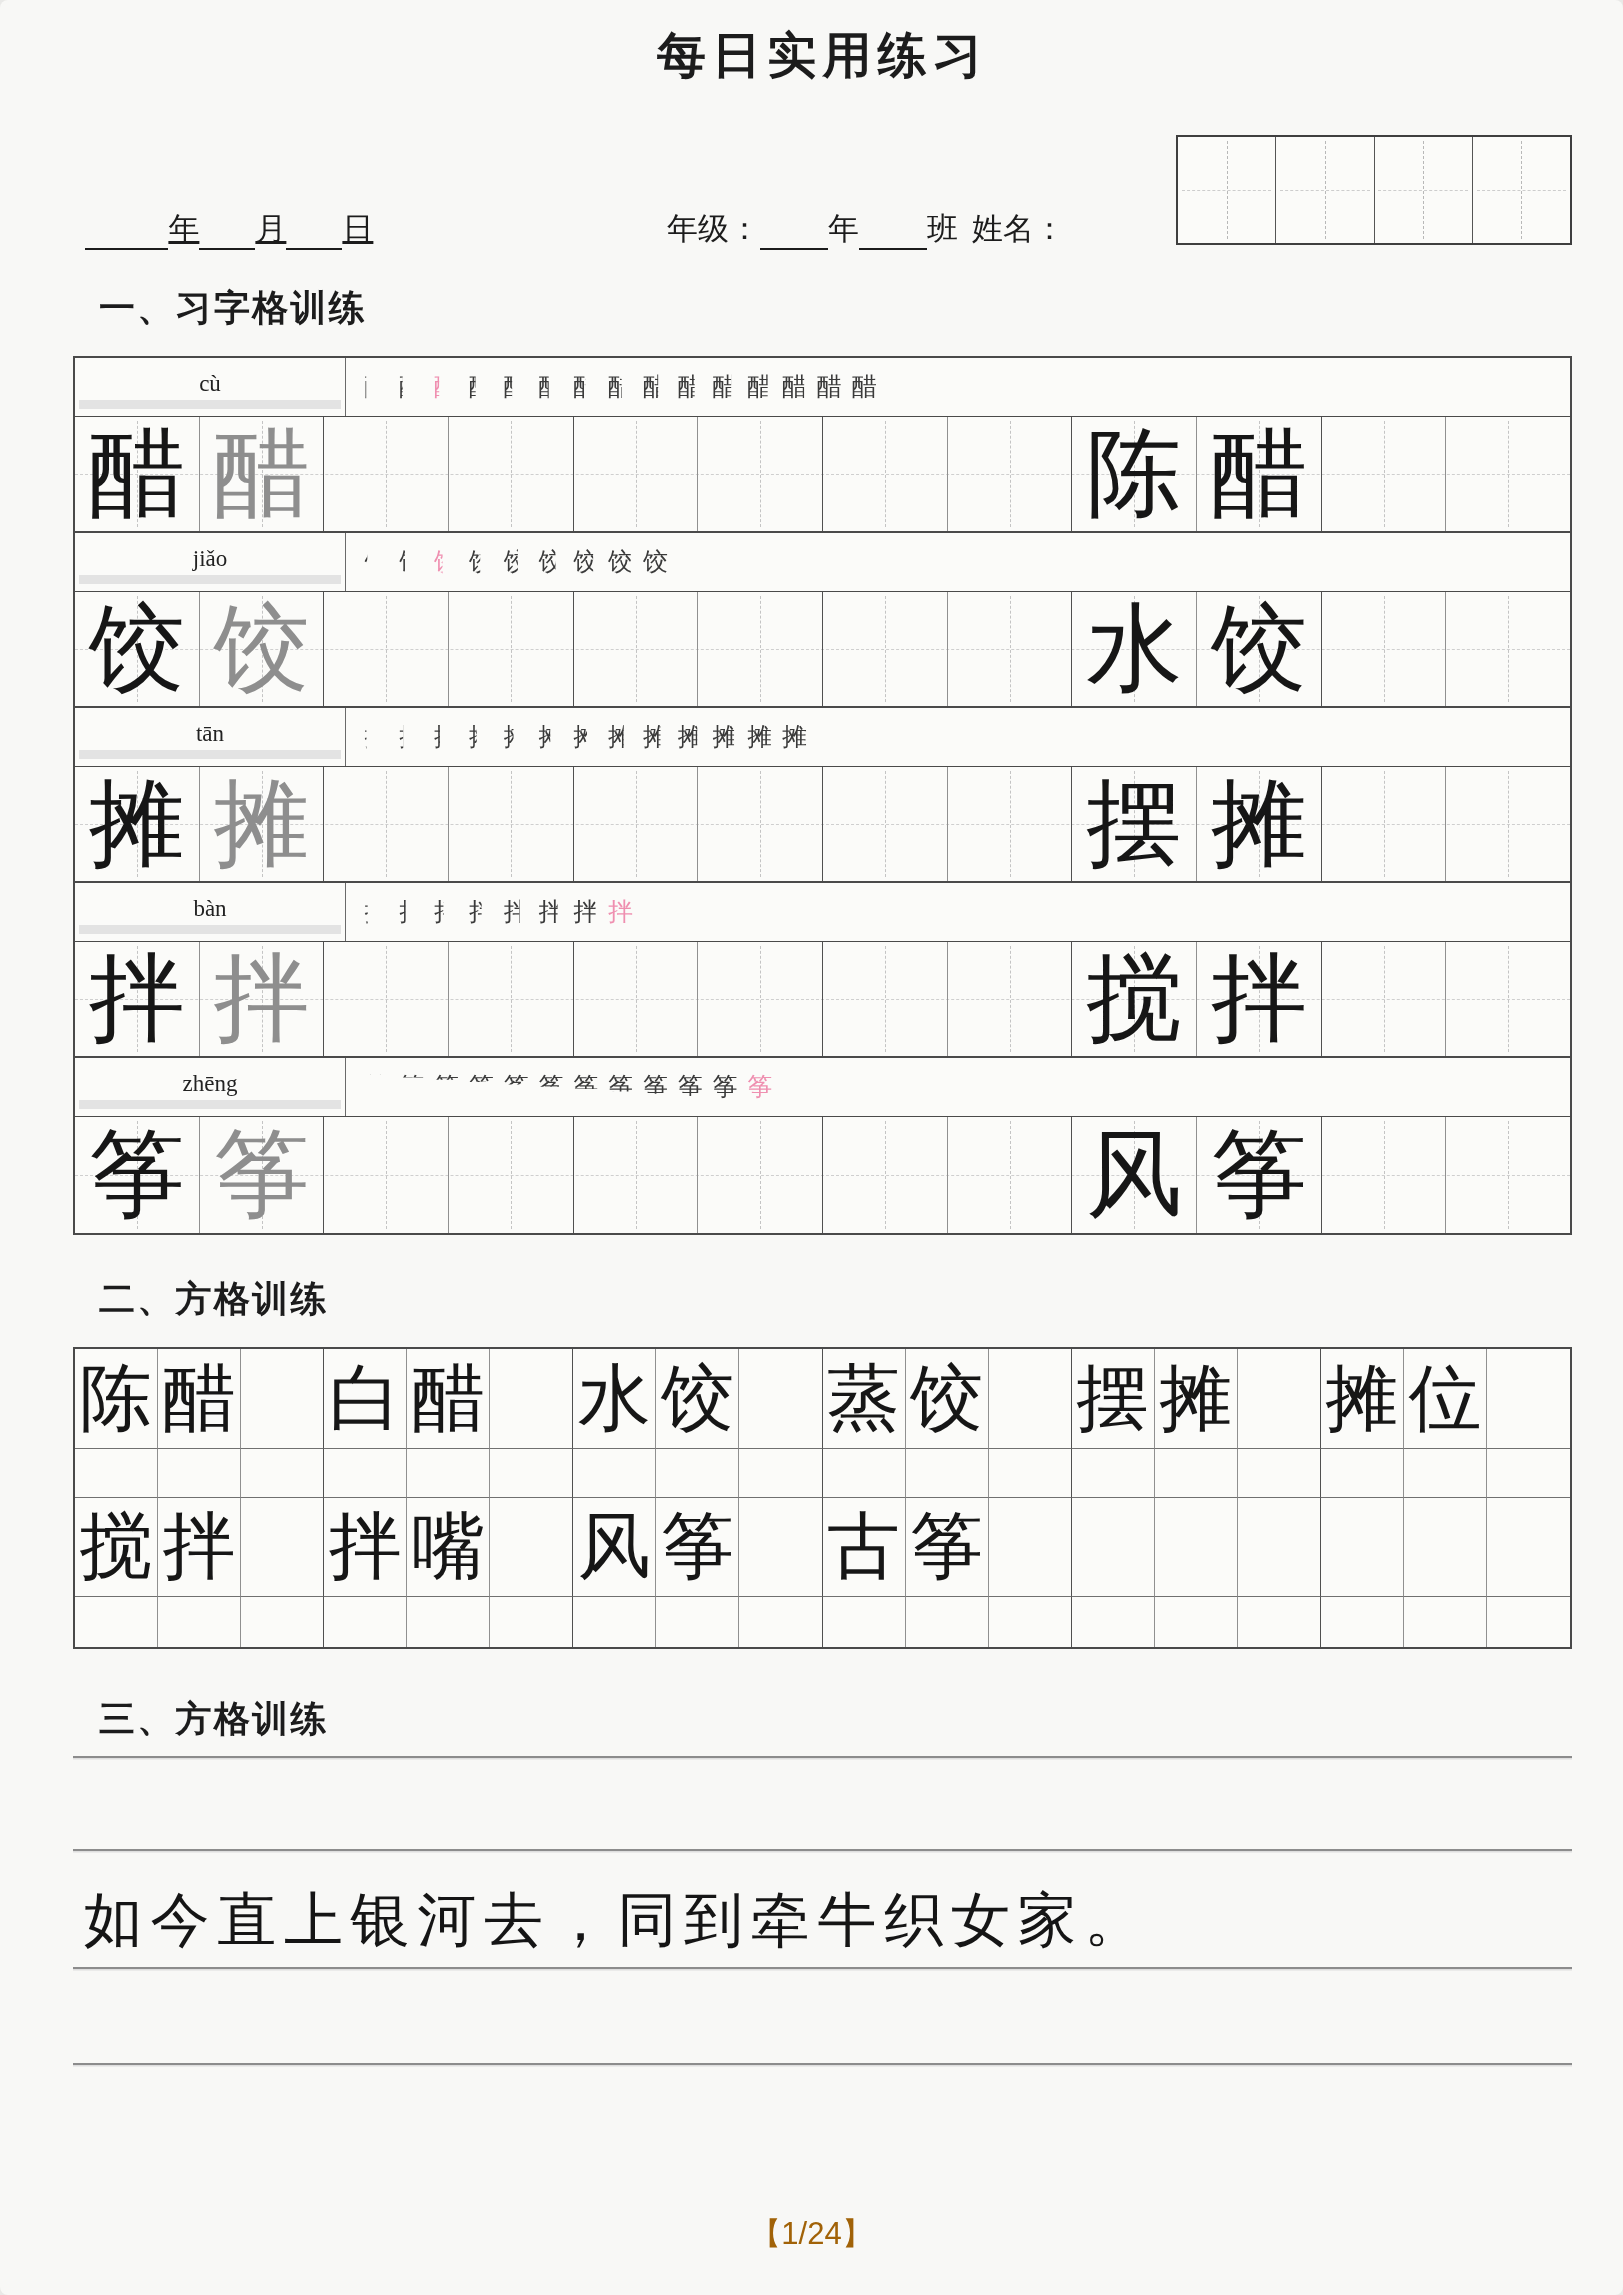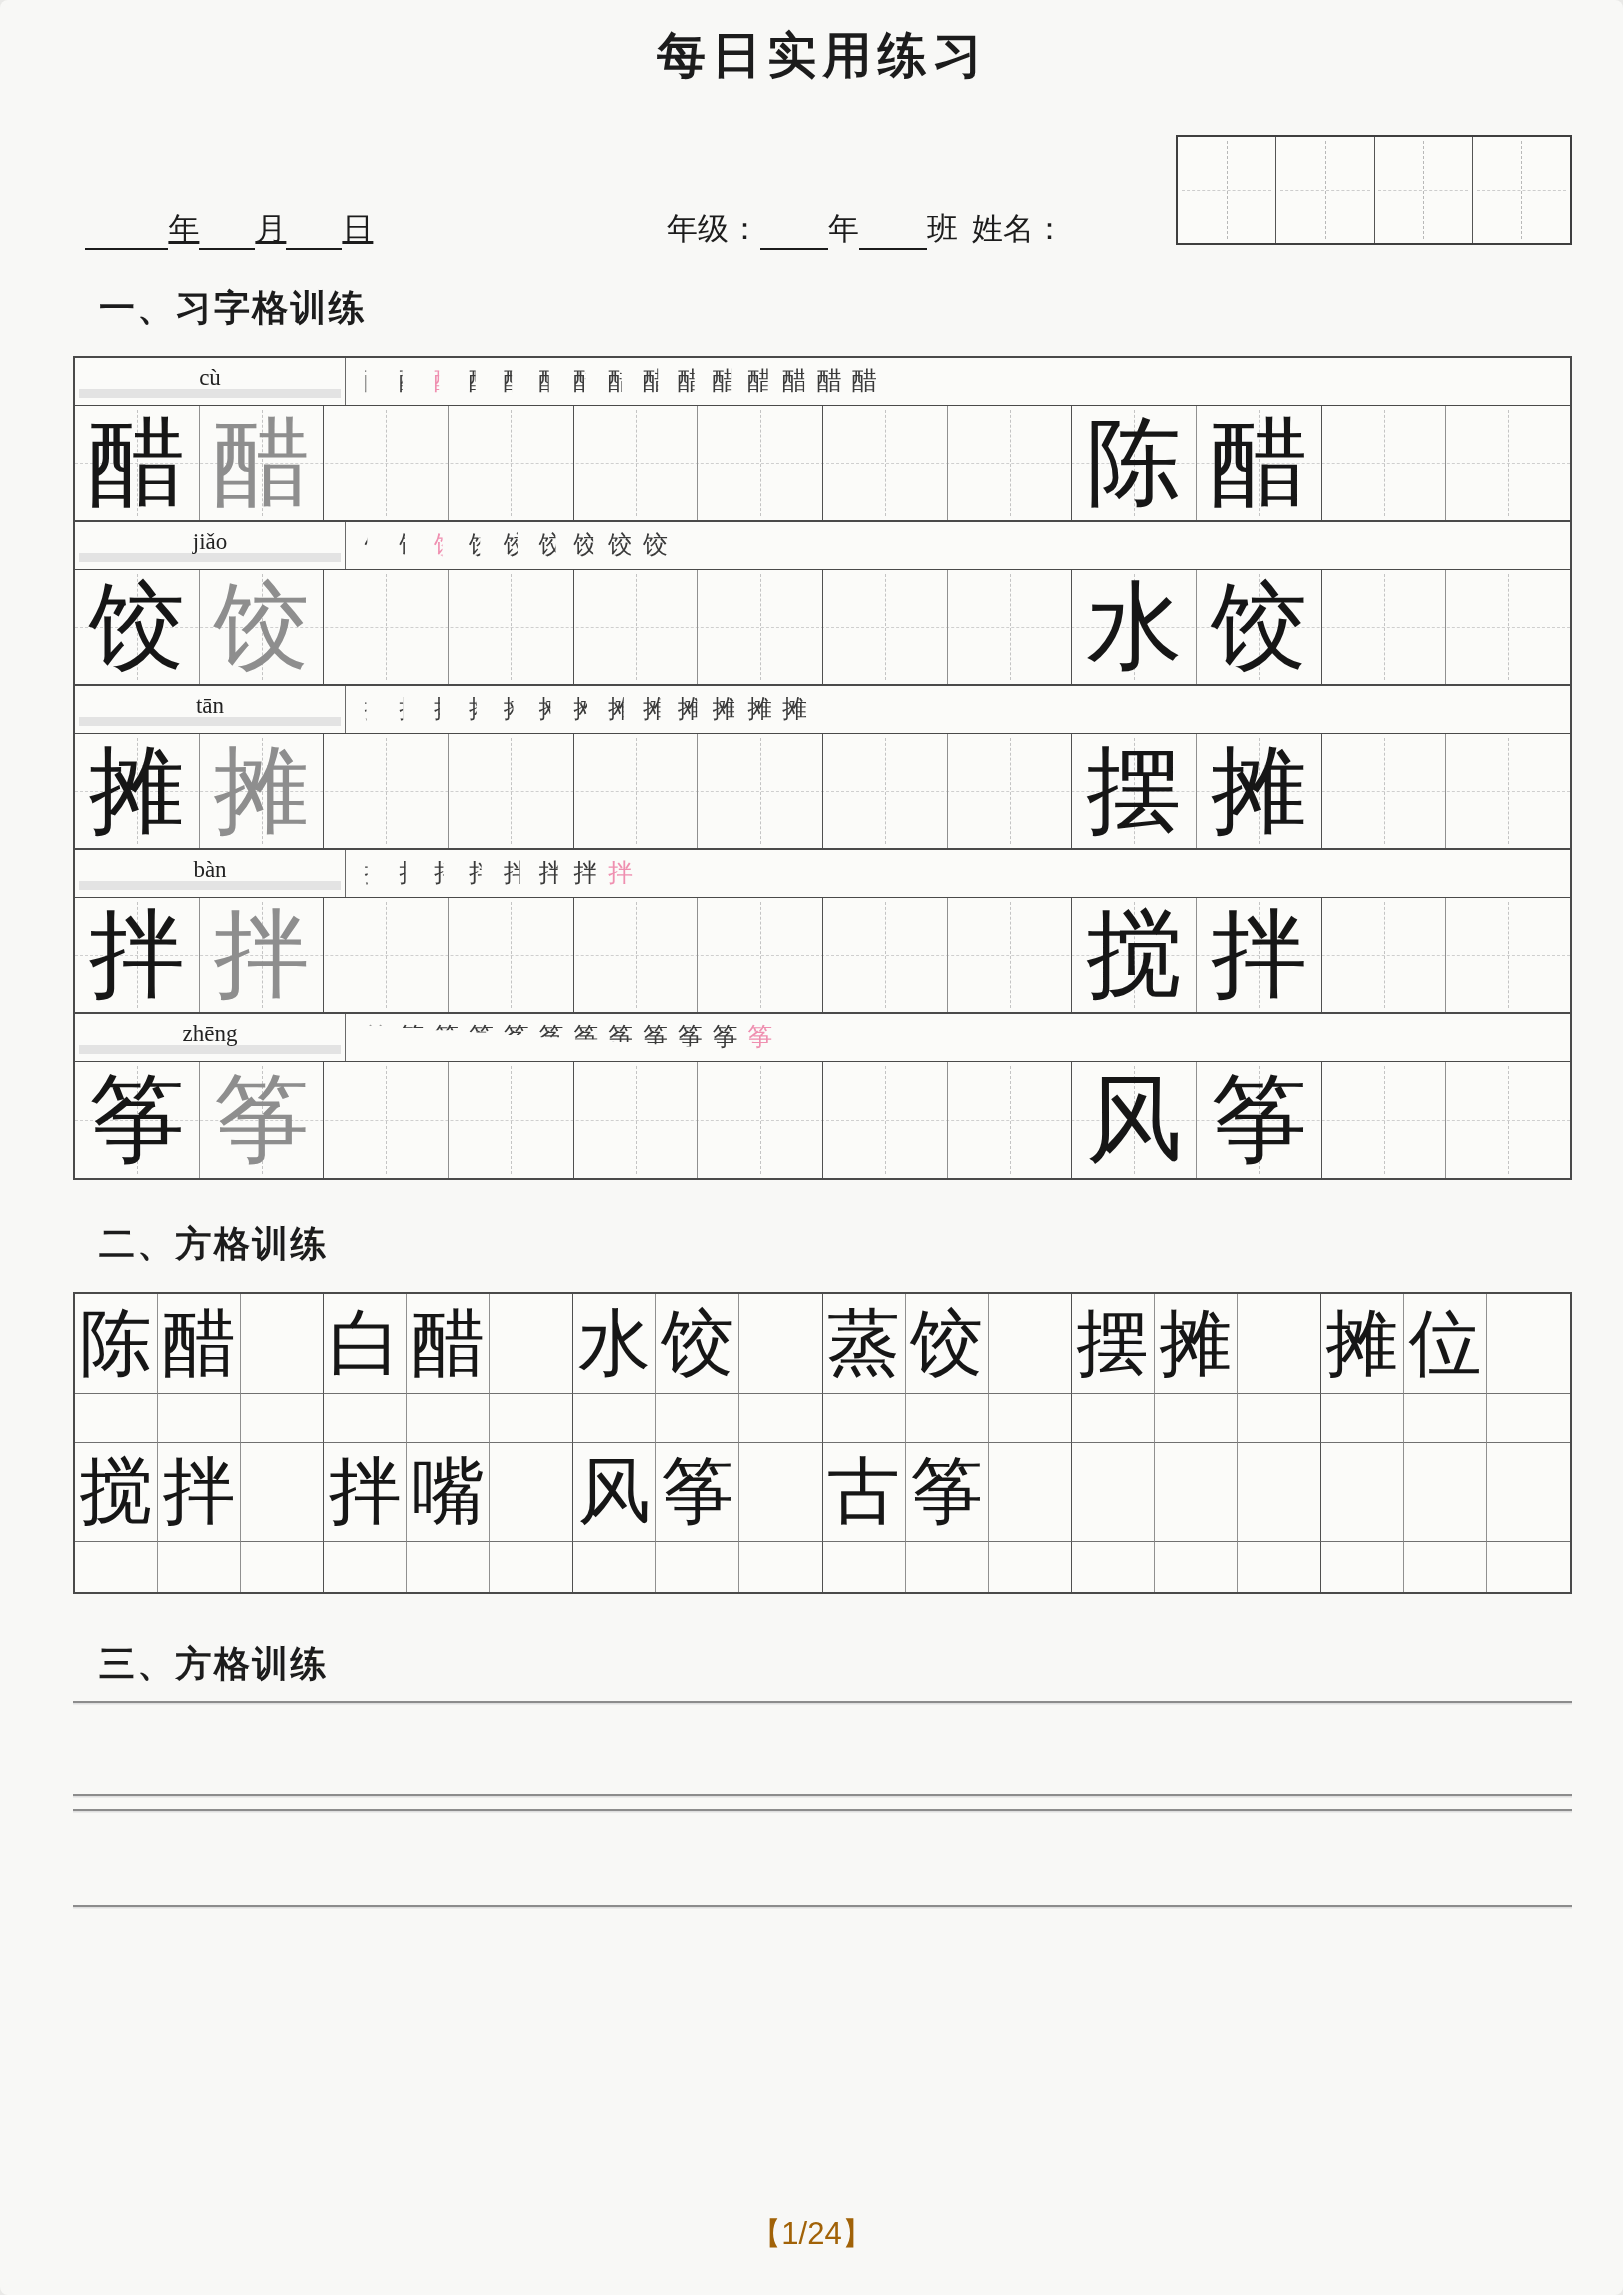--- a/index.html
+++ b/index.html
@@ -62,21 +62,21 @@
   .sh2 { margin-top: 40px; }
   .sh3 { margin-top: 46px; }
 
   
   .char-table {
     margin-top: 23px;
     border: 2.3px solid #4a4a4a;
     background: #fbfbf9;
   }
   .block-header {
-    display: flex; height: 48px;
+    display: flex; height: 59px;
     border-bottom: 1.5px solid #4a4a4a;
   }
   .pinyin-cell {
     width: 271px; flex: none;
     border-right: 1.5px solid #6a6a6a;
     position: relative;
     display: flex; align-items: center; justify-content: center;
   }
   .pinyin-band {
     position: absolute; left: 3.9px; right: 3.9px; bottom: 7px; height: 8.5px;
@@ -494,20 +494,21 @@
         <div class="gcell row-last"></div>
         <div class="gcell row-last"></div>
         <div class="gcell group-end col-last row-last"></div>
       </div>
 
     <div class="section-heading sh3">三、方格训练</div>
 
     <div class="rule"></div>
     <div class="rule blank1"></div>
 
+    <div class="sentence">如今直上银河去，同到牵牛织女家。</div>
     <div class="rule"></div>
     <div class="rule blank2"></div>
 
   </div>
 
   <div class="footer">【1/24】</div>
 </div>
 
 
 </body></html>

